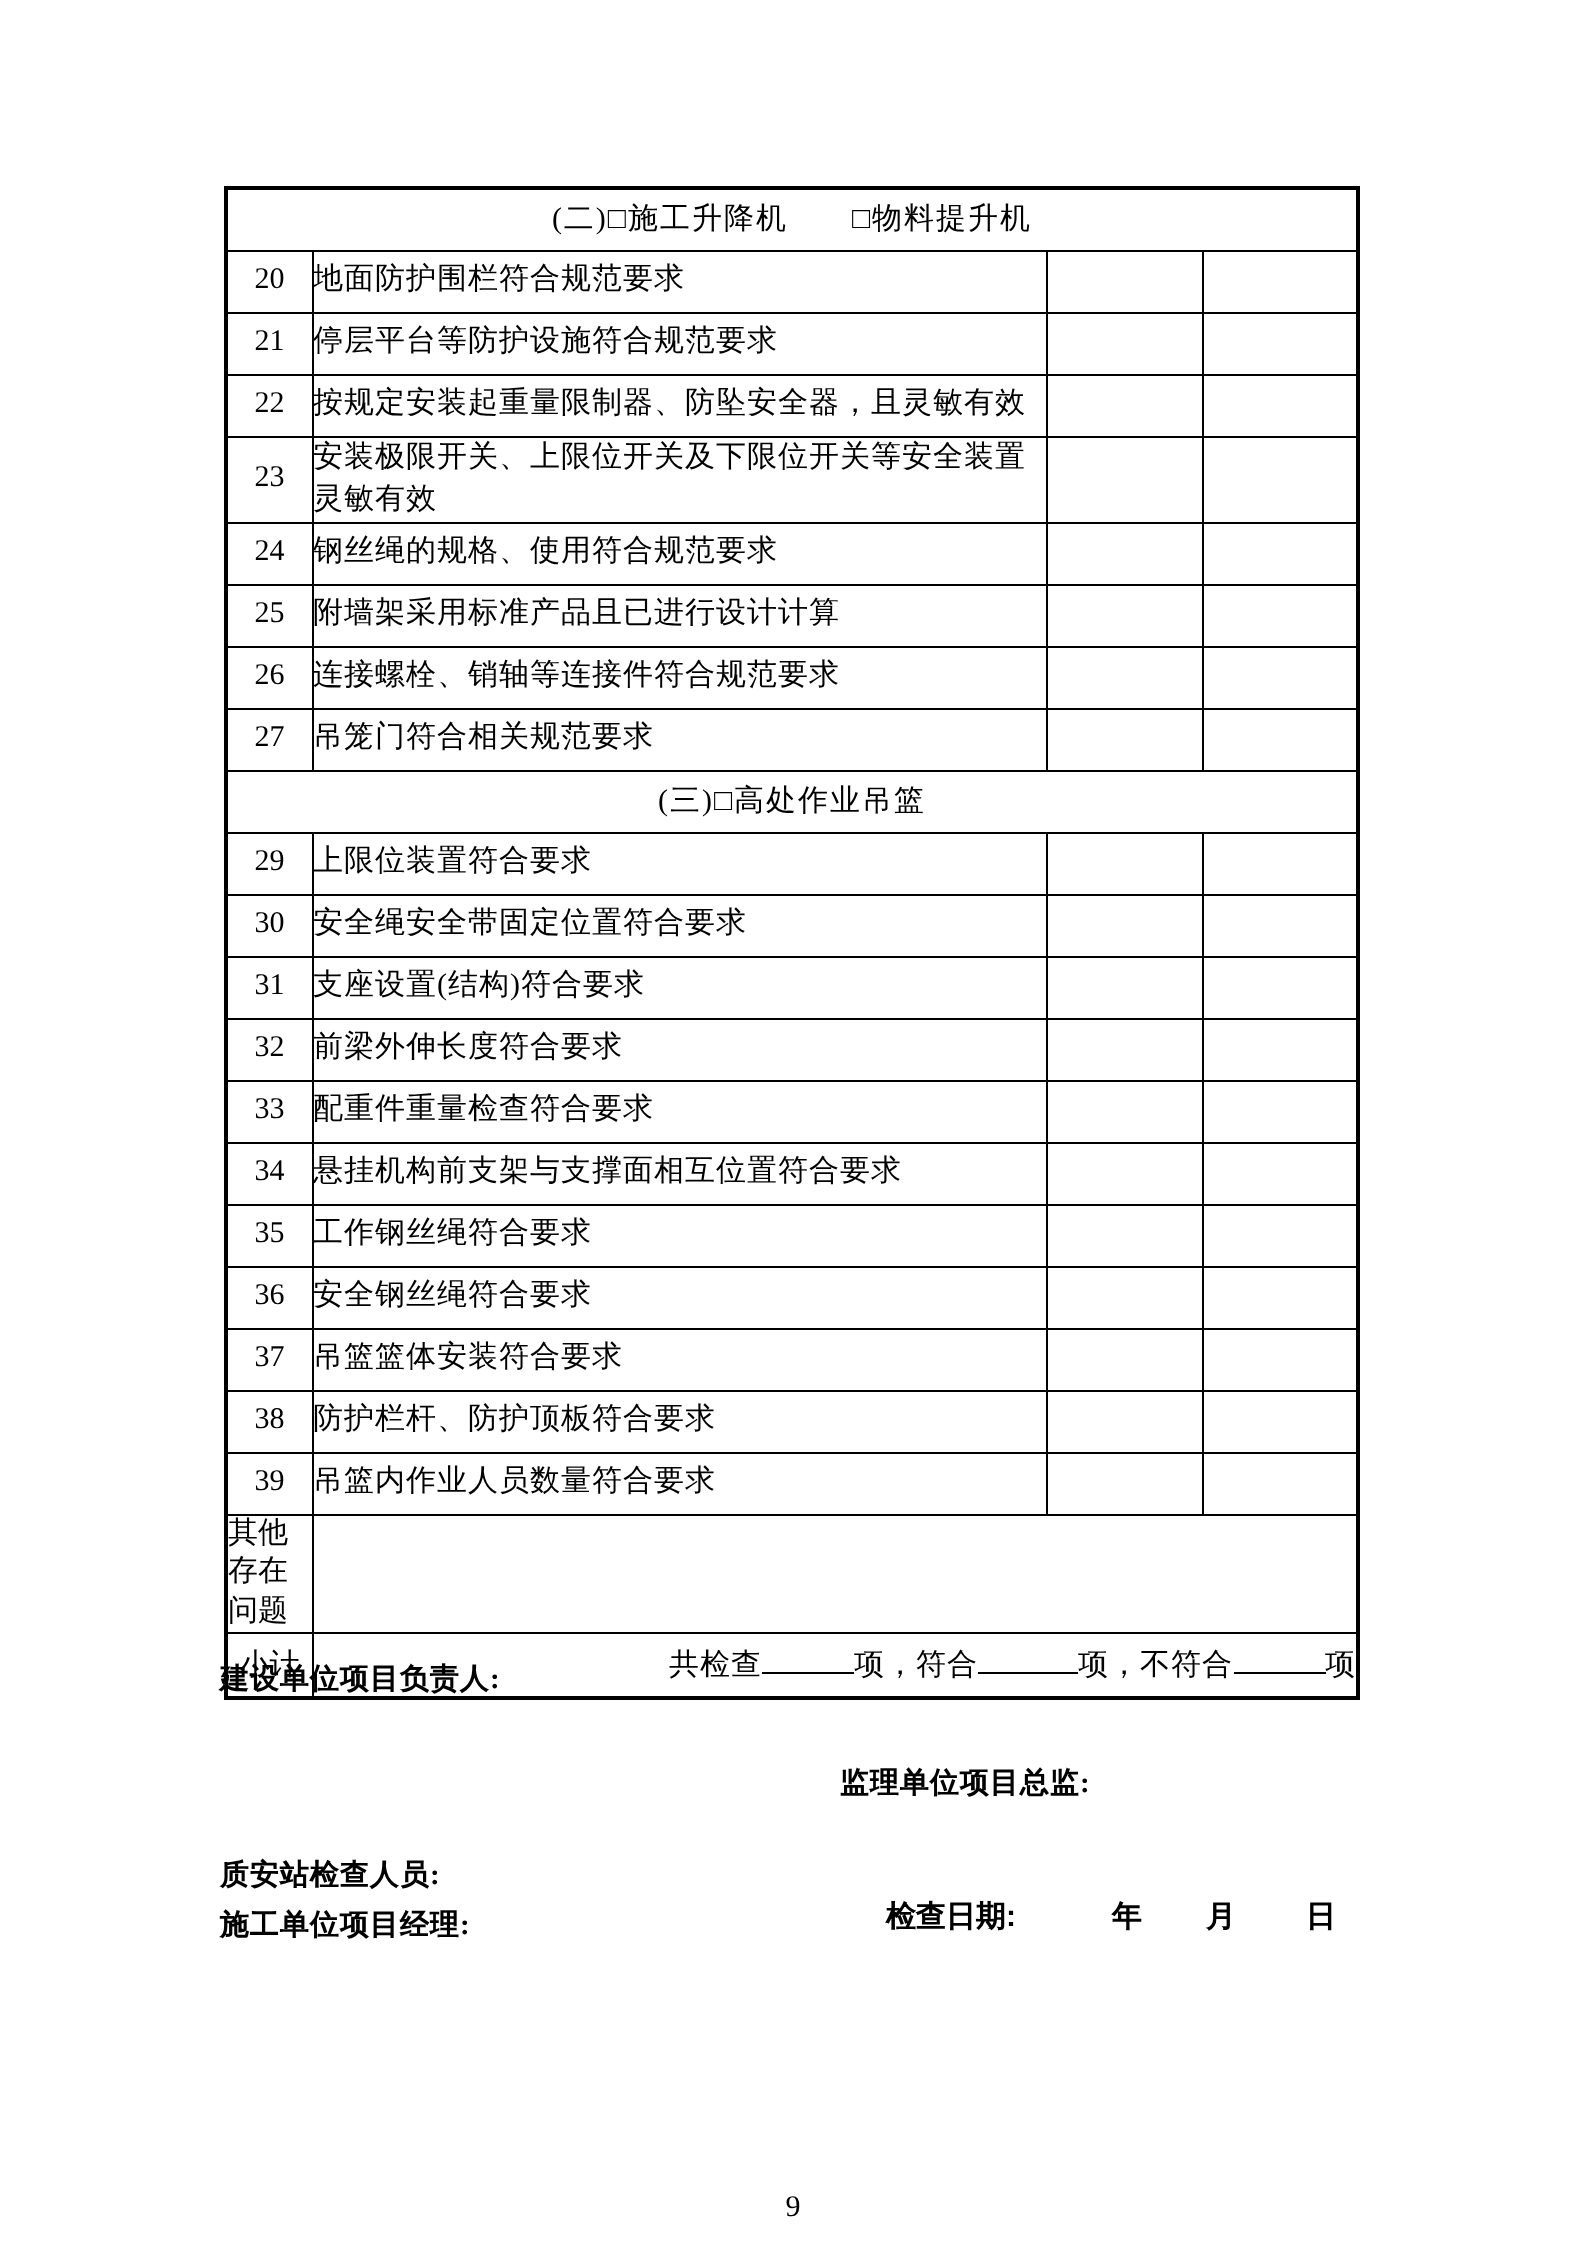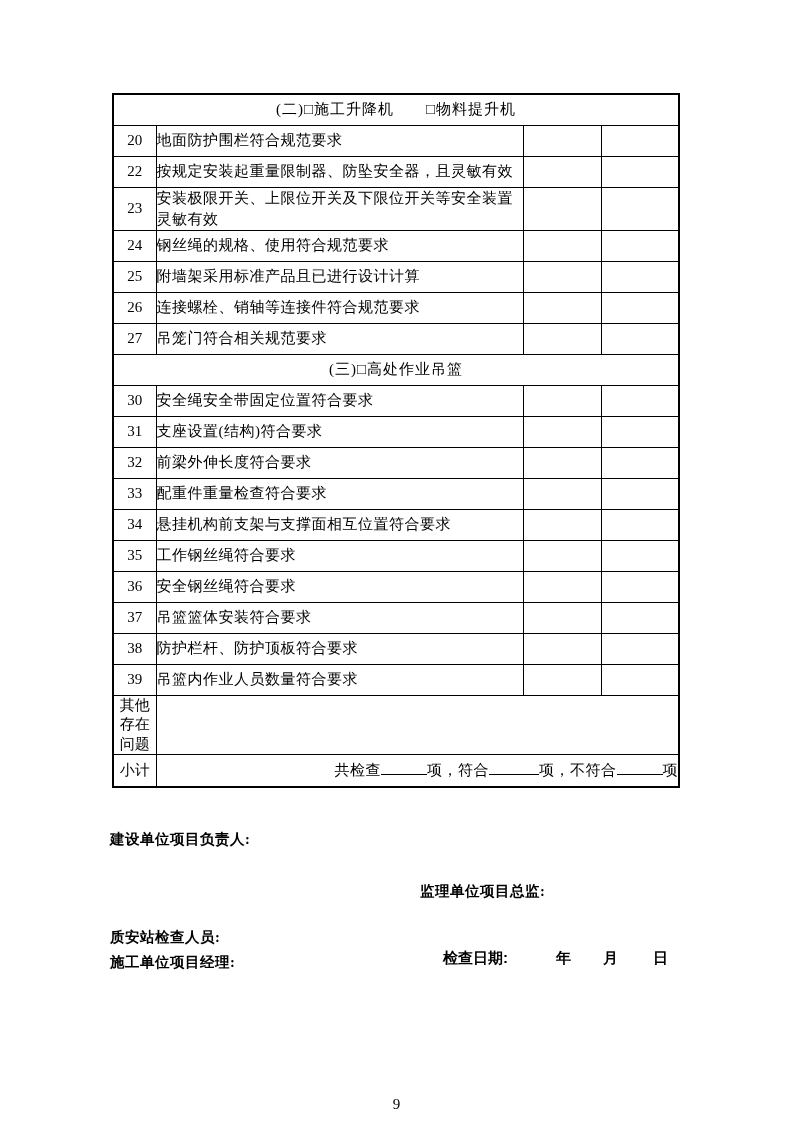--- a/index.html
+++ b/index.html
@@ -48,21 +48,21 @@
     line-height: 1.35;
     letter-spacing: 0.5px;
   }
   td.chk { background: #fff; }
 
   td.other-label {
     vertical-align: top;
     padding: 3px 2px 0 3px;
     white-space: pre-line;
     line-height: 1.3;
-    text-align: center;
+    text-align: left;
     margin-left: 20px;
   }
   td.other-content { background: #fff; }
 
   td.subtotal-label {
     padding-left: 3px;
     text-align: center;
   }
   td.subtotal-content {
     text-align: right;
@@ -126,20 +126,26 @@
         <td class="section-title" colspan="4">(二)□施工升降机　　□物料提升机</td>
       </tr>
 
       <tr class="item-row">
         <td class="num">20</td>
         <td class="desc">地面防护围栏符合规范要求</td>
         <td class="chk"></td>
         <td class="chk"></td>
       </tr>
       <tr class="item-row">
+        <td class="num">21</td>
+        <td class="desc">停层平台等防护设施符合规范要求</td>
+        <td class="chk"></td>
+        <td class="chk"></td>
+      </tr>
+      <tr class="item-row">
         <td class="num">22</td>
         <td class="desc">按规定安装起重量限制器、防坠安全器，且灵敏有效</td>
         <td class="chk"></td>
         <td class="chk"></td>
       </tr>
       <tr class="item-row-tall">
         <td class="num">23</td>
         <td class="desc">安装极限开关、上限位开关及下限位开关等安全装置灵敏有效</td>
         <td class="chk"></td>
         <td class="chk"></td>
@@ -166,20 +172,26 @@
         <td class="num">27</td>
         <td class="desc">吊笼门符合相关规范要求</td>
         <td class="chk"></td>
         <td class="chk"></td>
       </tr>
 
       <tr class="section-row">
         <td class="section-title" colspan="4">(三)□高处作业吊篮</td>
       </tr>
 
+      <tr class="item-row">
+        <td class="num">29</td>
+        <td class="desc">上限位装置符合要求</td>
+        <td class="chk"></td>
+        <td class="chk"></td>
+      </tr>
       <tr class="item-row">
         <td class="num">30</td>
         <td class="desc">安全绳安全带固定位置符合要求</td>
         <td class="chk"></td>
         <td class="chk"></td>
       </tr>
       <tr class="item-row">
         <td class="num">31</td>
         <td class="desc">支座设置(结构)符合要求</td>
         <td class="chk"></td>

